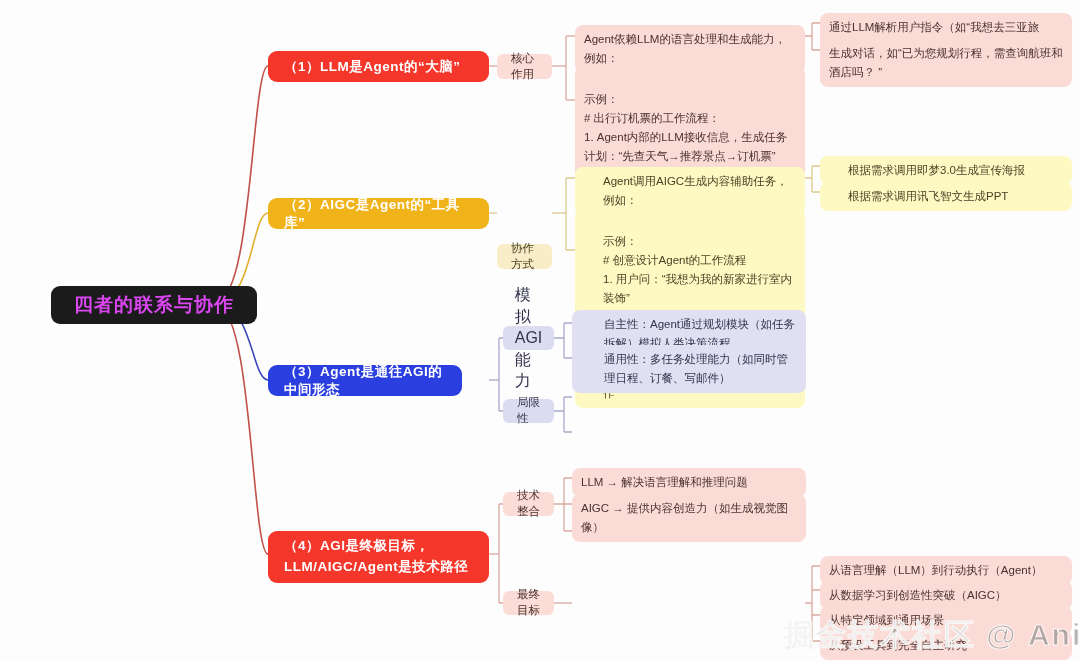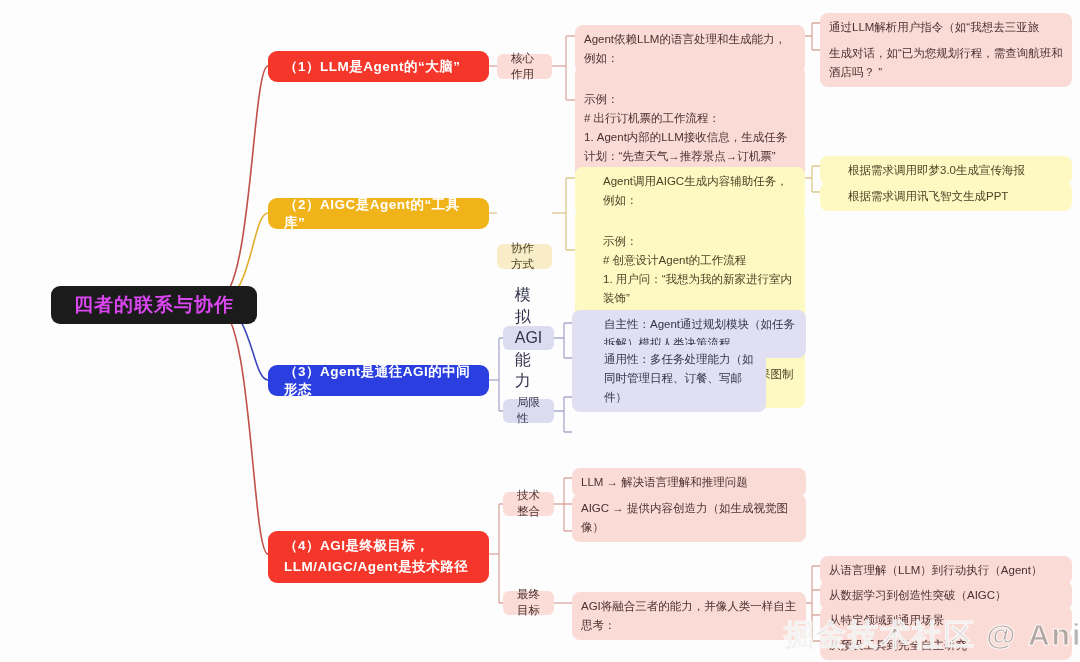--- a/index.html
+++ b/index.html
@@ -185,30 +185,30 @@
     <span>根据需求调用讯飞智文生成PPT</span>
   </div>
   <div class="leaf cream block" style="position:absolute; left:575px; top:208px; width:230px;">
     <span>示例：
 # 创意设计Agent的工作流程
 1. 用户问：“我想为我的新家进行室内装饰”
 2. Agent调用LLM（文本类AIGC的核心支柱）生成回复：“请明确你想要的风格或元素…”
 3. 调用图像类AIGC工具进行效果图制作</span>
   </div>
 
-  <div class="node main blue" style="left:268px; top:365px; width:221px; height:31px;">
+  <div class="node main blue" style="left:268px; top:365px; width:194px; height:31px;">
     <span>（3）Agent是通往AGI的中间形态</span>
   </div>
   <div class="node pill lilac" style="left:503px; top:326px; width:51px; height:24px; justify-content:center; font-size:16px;">
     <span>模拟AGI能力</span>
   </div>
   <div class="leaf lilac" style="position:absolute; left:572px; top:310px; width:234px;">
     <span>自主性：Agent通过规划模块（如任务拆解）模拟人类决策流程</span>
   </div>
-  <div class="leaf lilac" style="position:absolute; left:572px; top:345px; width:194px;">
+  <div class="leaf lilac" style="position:absolute; left:572px; top:345px; width:234px;">
     <span>通用性：多任务处理能力（如同时管理日程、订餐、写邮件）</span>
   </div>
   <div class="node pill lilac" style="left:503px; top:399px; width:51px; height:24px; justify-content:center;">
     <span>局限性</span>
   </div>
 
   <div class="node main red" style="left:268px; top:531px; width:221px; height:52px;">
     <span class="twoline" style="white-space:pre-line;">（4）AGI是终极目标，
 LLM/AIGC/Agent是技术路径</span>
   </div>
@@ -217,23 +217,20 @@
   </div>
   <div class="leaf pink" style="position:absolute; left:572px; top:468px; width:234px;">
     <span>LLM → 解决语言理解和推理问题</span>
   </div>
   <div class="leaf pink" style="position:absolute; left:572px; top:494px; width:234px;">
     <span>AIGC → 提供内容创造力（如生成视觉图像）</span>
   </div>
   <div class="node pill pink" style="left:503px; top:591px; width:51px; height:24px; justify-content:center;">
     <span>最终目标</span>
   </div>
-  <div class="leaf pink" style="position:absolute; left:572px; top:592px; width:234px;">
-    <span>AGI将融合三者的能力，并像人类一样自主思考：</span>
-  </div>
   <div class="leaf pink" style="position:absolute; left:820px; top:556px; width:252px;">
     <span>从语言理解（LLM）到行动执行（Agent）</span>
   </div>
   <div class="leaf pink" style="position:absolute; left:820px; top:581px; width:252px;">
     <span>从数据学习到创造性突破（AIGC）</span>
   </div>
   <div class="leaf pink" style="position:absolute; left:820px; top:606px; width:252px;">
     <span>从特定领域到通用场景</span>
   </div>
   <div class="leaf pink" style="position:absolute; left:820px; top:631px; width:252px;">

